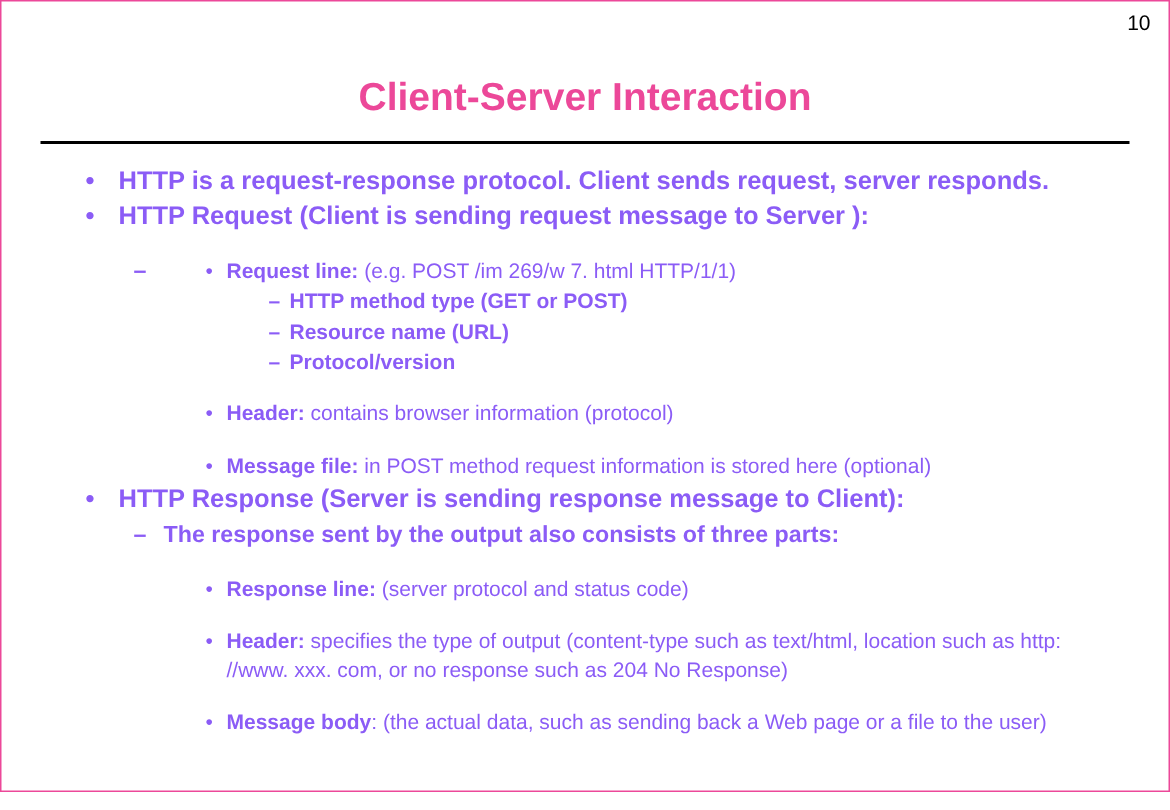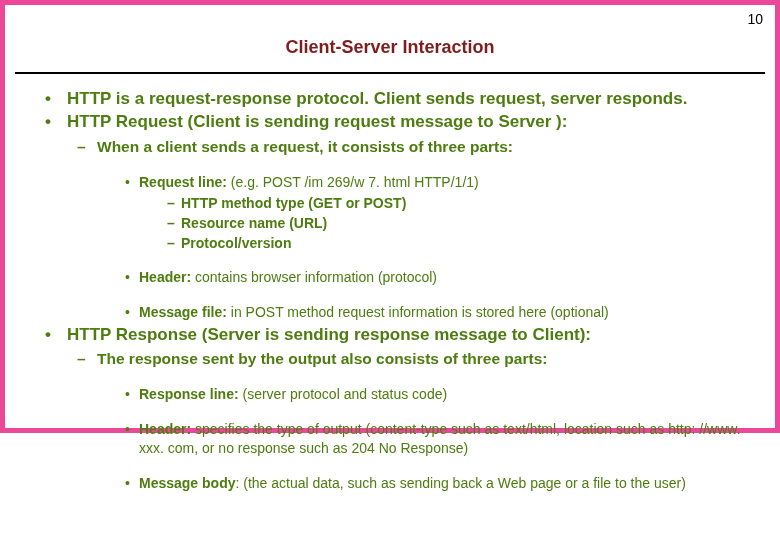--- a/index.html
+++ b/index.html
@@ -7,50 +7,50 @@
     padding: 0;
     font-family: Arial, Helvetica, sans-serif;
     background: #fff;
     width: 780px;
     height: 540px;
     overflow: hidden;
     position: relative;
   }
   .slide {
     width: 780px;
-    height: 433px;
-    border: 5px solid #ec4899;
+    height: 528px;
+    border: 1px solid #ec4899;
     box-sizing: border-box;
     position: relative;
-    padding: 0;
+    padding: 16px;
   }
   .page-num {
     position: absolute;
     top: 6px;
     right: 12px;
     font-size: 14px;
     color: #000;
   }
   .title {
     text-align: center;
-    color: #7f1d1d;
+    color: #ec4899;
     font-weight: bold;
-    font-size: 18px;
+    font-size: 26px;
     margin-top: 32px;
     margin-bottom: 14px;
     font-family: Arial, sans-serif;
   }
   .rule {
     border: none;
     border-top: 2px solid #000;
     margin: 0 10px 14px 10px;
   }
   .content {
     padding: 0 16px 0 16px;
-    color: #4d7c0f;
+    color: #8b5cf6;
   }
   ul.l1, ul.l2, ul.l3, ul.l4 {
     margin: 0;
     padding: 0;
     list-style: none;
   }
   ul.l1 > li {
     font-size: 17px;
     font-weight: bold;
     line-height: 1.25;
@@ -128,21 +128,20 @@
   <div class="page-num">10</div>
   <div class="title">Client-Server Interaction</div>
   <hr class="rule">
   <div class="content">
     <ul class="l1">
       <li>HTTP is a request-response protocol. Client sends request, server responds.</li>
       <li>
         <span>HTTP Request (Client is sending request message to Server ):</span>
         <ul class="l2">
           <li>
-            <span>When a client sends a request, it  consists of three parts:</span>
             <ul class="l3">
               <li>
                 <span class="b">Request line:</span><span class="n"> (e.g. POST /im 269/w 7. html HTTP/1/1)</span>
                 <ul class="l4">
                   <li>HTTP method type (GET or POST)</li>
                   <li>Resource name (URL)</li>
                   <li>Protocol/version</li>
                 </ul>
               </li>
               <li>

